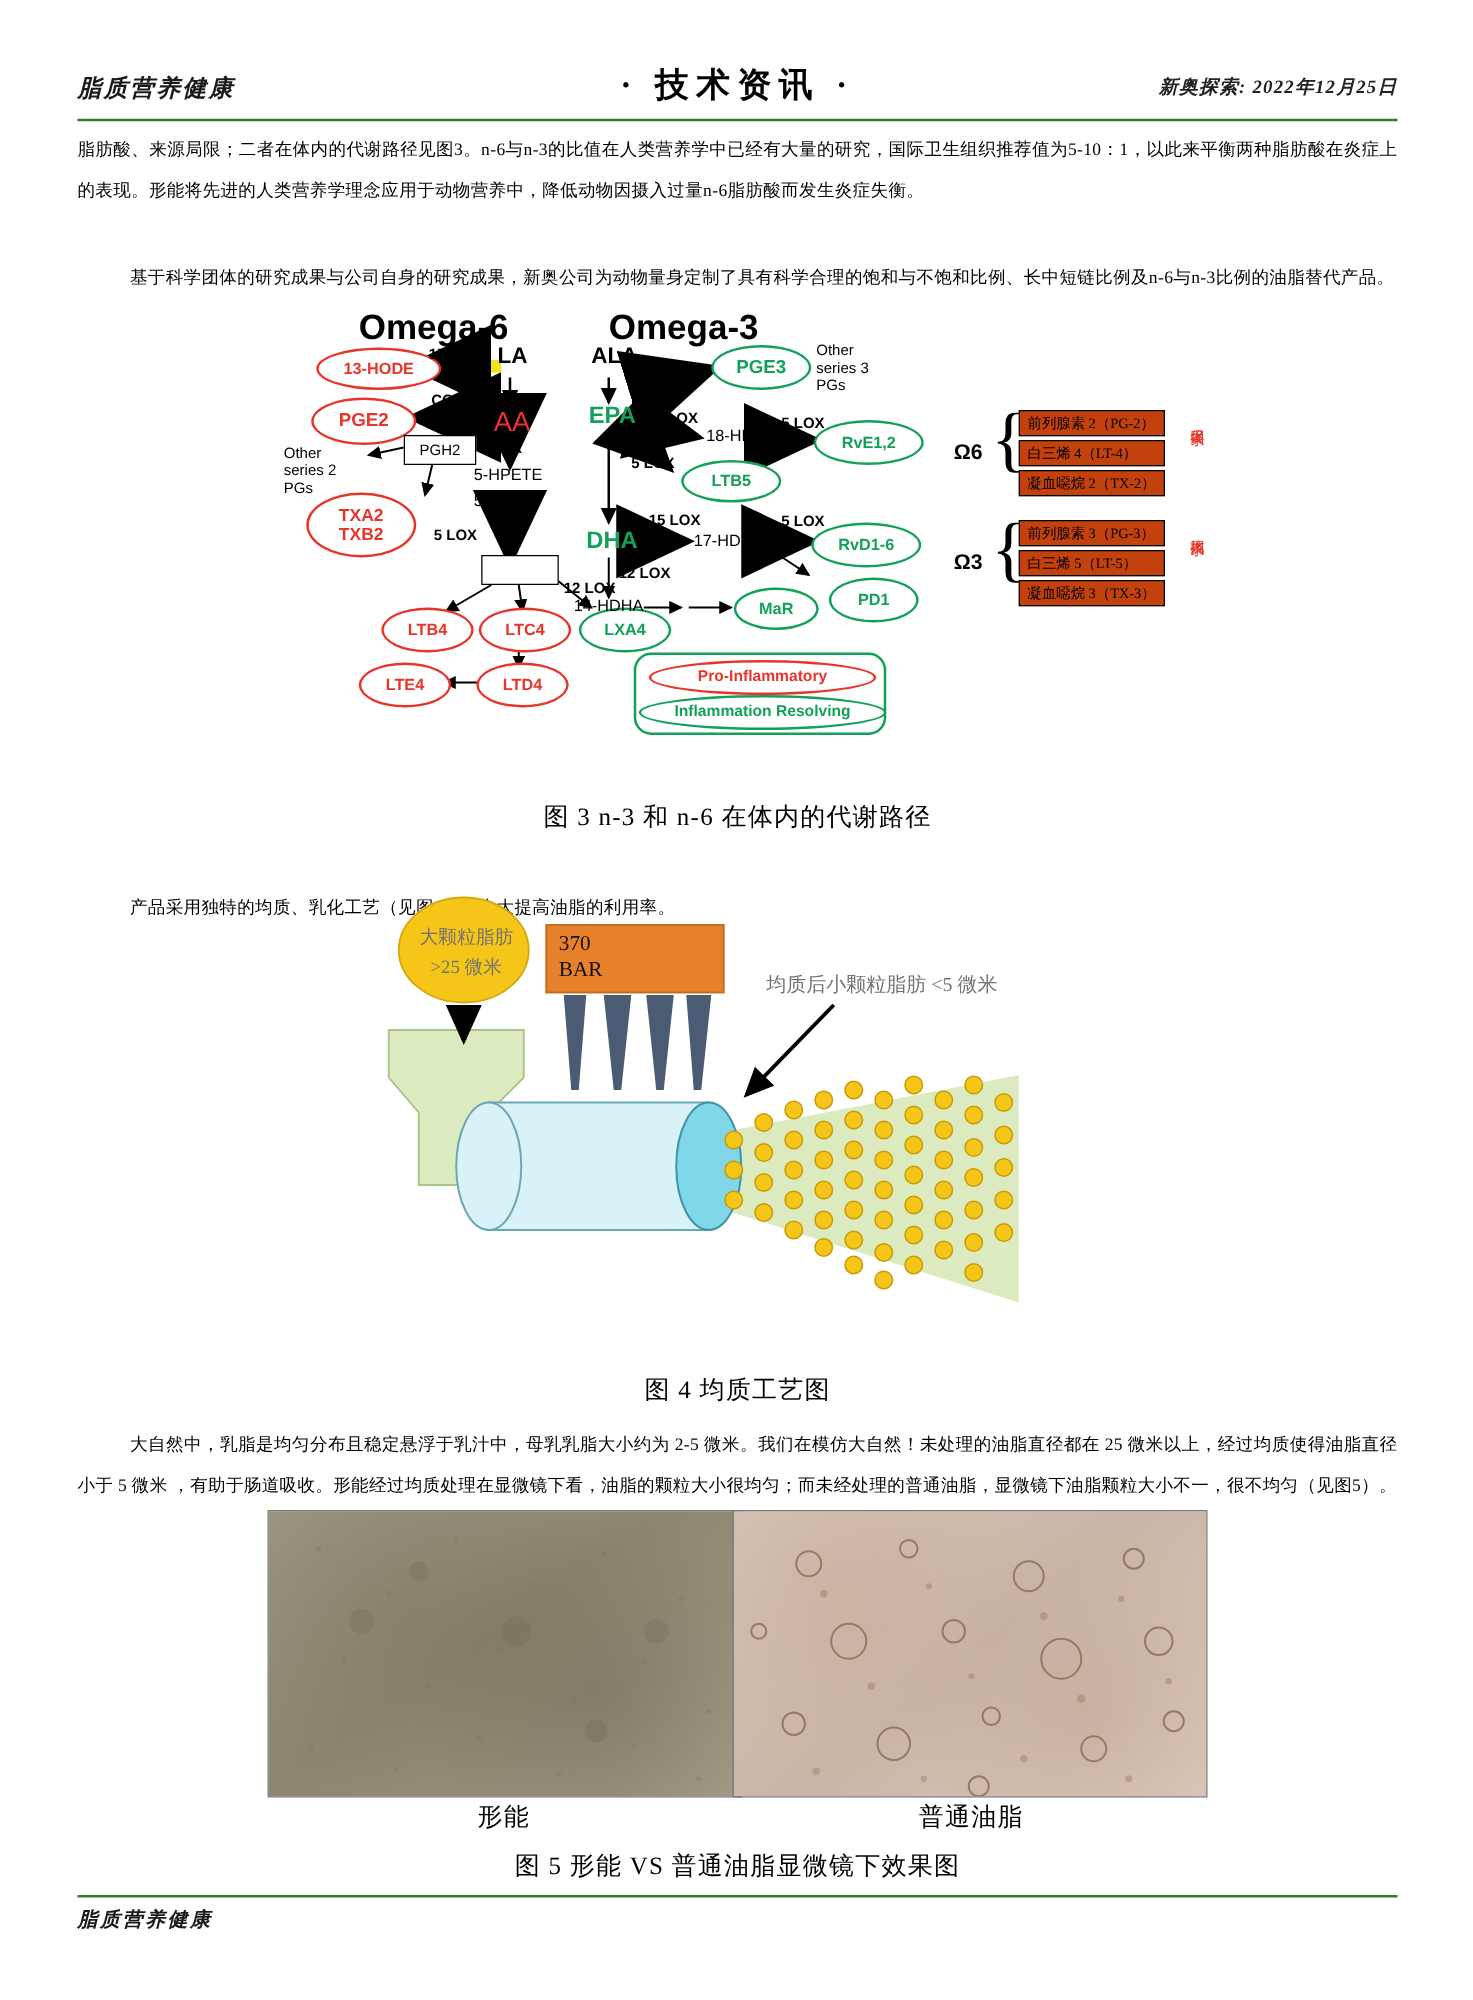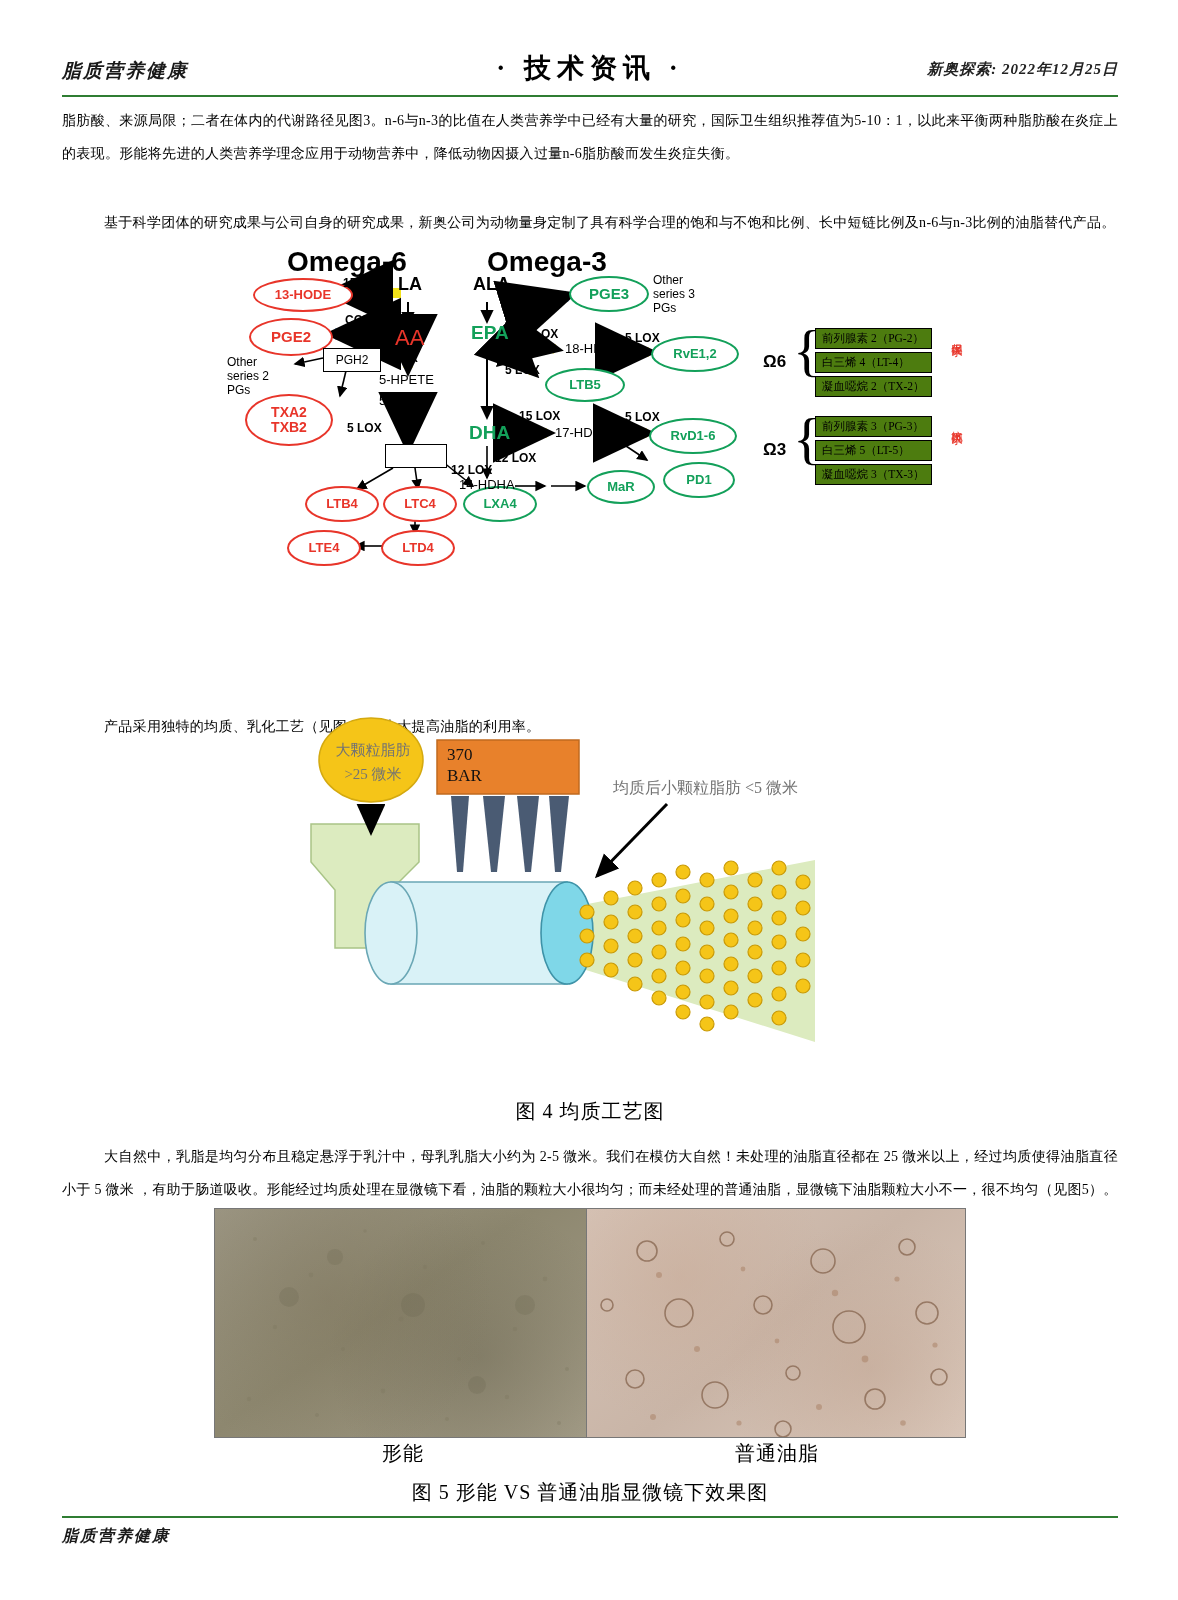--- a/index.html
+++ b/index.html
@@ -110,21 +110,21 @@
   .omega-lbl{
     position:absolute;font-family:"Liberation Sans",sans-serif;
     font-size:17px;font-weight:bold;color:#000;
   }
   .brace{
     position:absolute;font-family:"Liberation Serif",serif;
     font-size:58px;line-height:1;color:#000;
   }
   .omega-rows{position:absolute;}
   .omega-rows .r{
-    border:1px solid #000;background:#4d7c0f;
+    border:1px solid #000;background:#c2410c;
     font-family:"Liberation Serif",serif;font-size:11.5px;
     padding:2px 6px;margin-bottom:3px;white-space:nowrap;
   }
   .factor{
     position:absolute;font-family:"Liberation Serif",serif;
     font-size:11.5px;color:#e8352a;writing-mode:vertical-rl;
     letter-spacing:1px;
   }
 
   
@@ -282,20 +282,24 @@
     <div class="plain" style="left:254px;top:176px;font-size:19px;font-weight:bold;color:#13a05a;">DHA</div>
     <div class="plain b" style="left:304px;top:164px;">15 LOX</div>
     <div class="plain" style="left:340px;top:180px;font-size:13px;">17-HDHA</div>
     <div class="plain b" style="left:410px;top:165px;">5 LOX</div>
     <div class="ell green" style="left:434px;top:172px;width:84px;height:32px;font-weight:bold;">RvD1-6</div>
     <div class="ell green" style="left:448px;top:216px;width:68px;height:32px;font-weight:bold;">PD1</div>
     <div class="plain b" style="left:280px;top:206px;">12 LOX</div>
     <div class="plain" style="left:244px;top:232px;font-size:13px;">14-HDHA</div>
     <div class="ell green" style="left:372px;top:224px;width:64px;height:30px;font-weight:bold;">MaR</div>
 
+    <div class="legendbox" style="left:292px;top:276px;width:198px;height:62px;">
+      <div class="ell red" style="left:10px;top:4px;width:178px;height:24px;font-size:12.5px;font-weight:bold;">Pro-Inflammatory</div>
+      <div class="ell green" style="left:2px;top:32px;width:194px;height:24px;font-size:12.5px;font-weight:bold;">Inflammation Resolving</div>
+    </div>
 
     <div class="omega-wrap" style="left:548px;top:82px;width:212px;height:78px;">
       <div class="omega-lbl" style="left:0;top:24px;">Ω6</div>
       <div class="brace" style="left:30px;top:-6px;">{</div>
       <div class="omega-rows" style="left:52px;top:0;">
         <div class="r">前列腺素 2（PG-2）</div>
         <div class="r">白三烯 4（LT-4）</div>
         <div class="r">凝血噁烷 2（TX-2）</div>
       </div>
       <div class="factor" style="left:186px;top:6px;">促炎因子</div>
@@ -306,20 +310,21 @@
       <div class="brace" style="left:30px;top:-6px;">{</div>
       <div class="omega-rows" style="left:52px;top:0;">
         <div class="r">前列腺素 3（PG-3）</div>
         <div class="r">白三烯 5（LT-5）</div>
         <div class="r">凝血噁烷 3（TX-3）</div>
       </div>
       <div class="factor" style="left:186px;top:6px;">抗炎因子</div>
     </div>
   </div>
 
+  <div class="fig-caption" id="cap3">图 3  n-3 和 n-6 在体内的代谢路径</div>
 
   <div class="para" id="para3"><span class="indent"></span><span>产品采用独特的均质、乳化工艺（见图4），大大提高油脂的利用率。</span></div>
 
   <div class="fig4">
     <svg width="760" height="372" style="position:absolute;left:0;top:0;">
       <defs>
         <marker id="bk" markerWidth="8" markerHeight="8" refX="7" refY="3.6" orient="auto">
           <path d="M0,0 L8,3.6 L0,7.2 z" fill="#000"></path>
         </marker>
       </defs>

